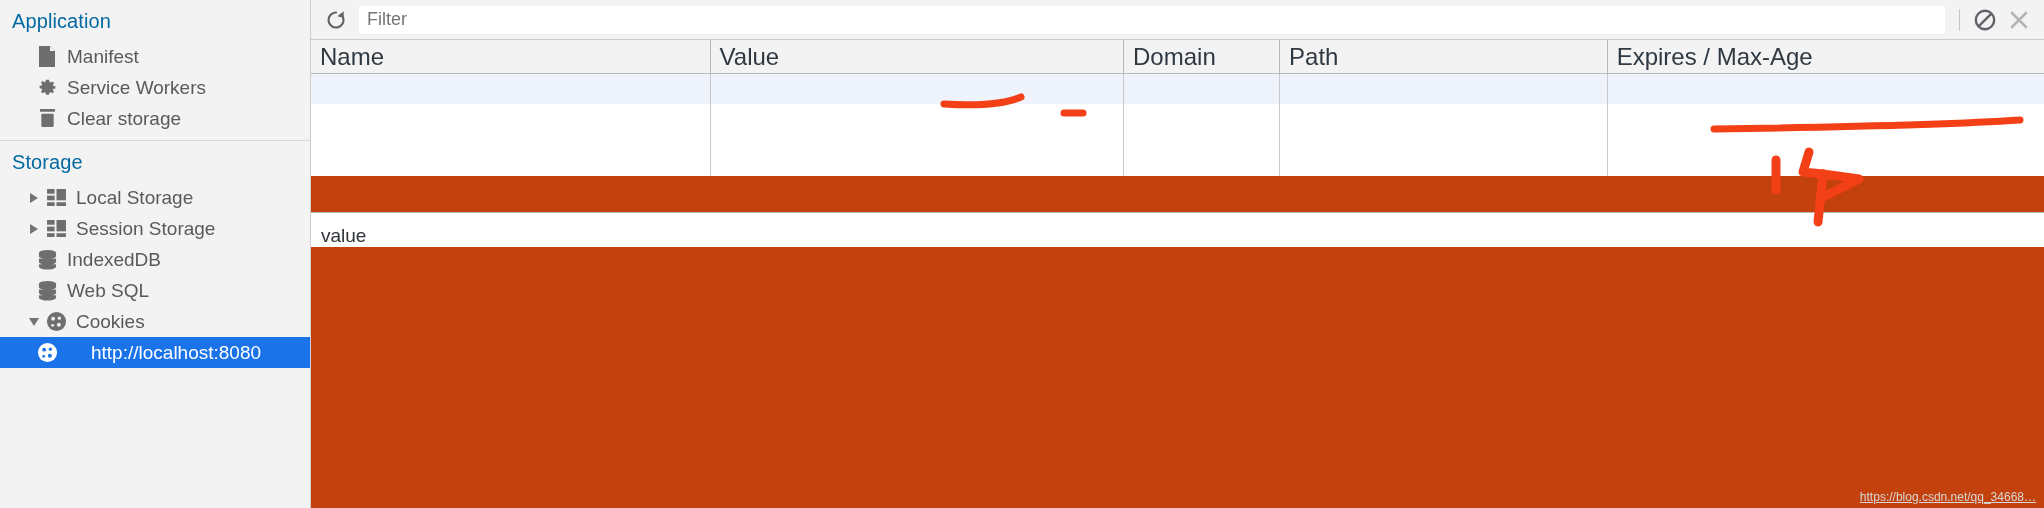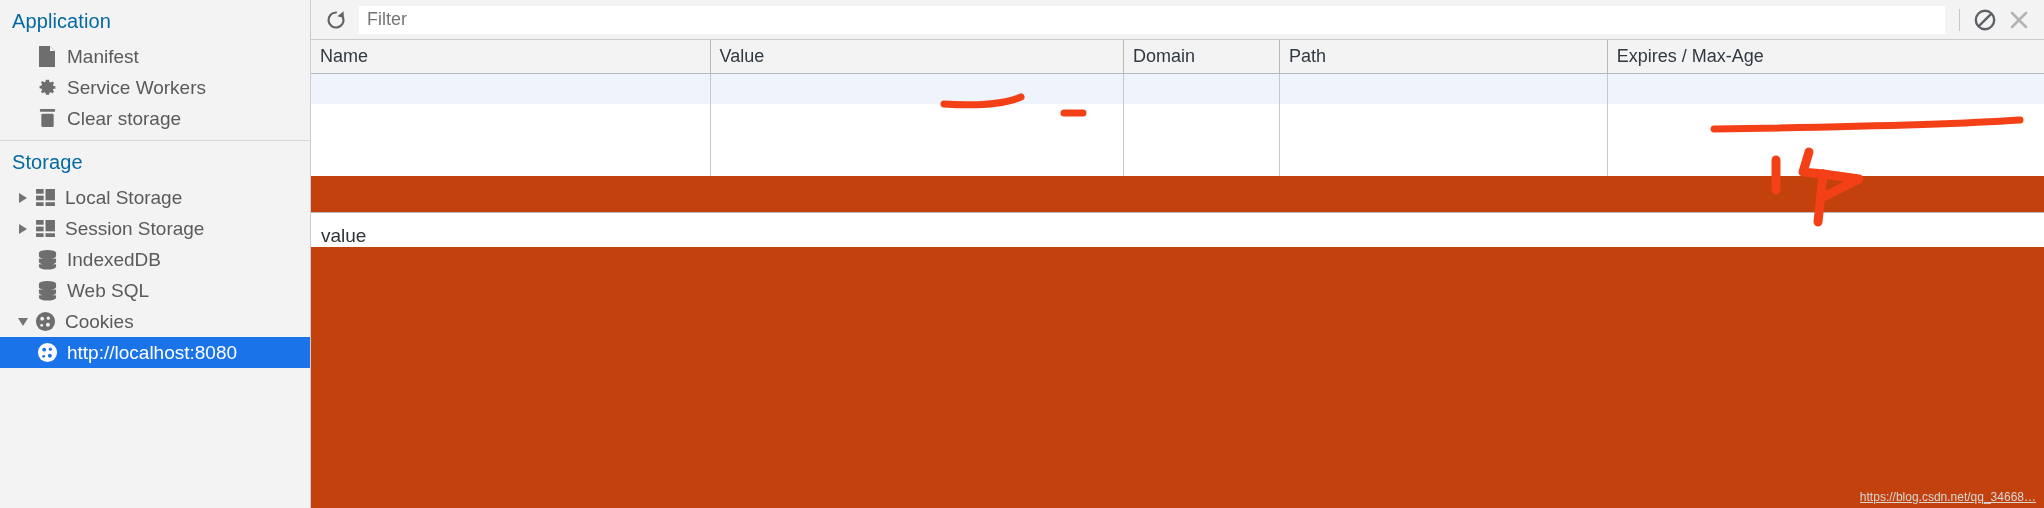--- a/index.html
+++ b/index.html
@@ -49,24 +49,25 @@
     display: flex;
     align-items: center;
     height: 31px;
     padding-left: 12px;
     font-size: 19px;
     color: #5a5a5a;
     white-space: nowrap;
     cursor: default;
   }
   .tree-item.indent1 { padding-left: 36px; }
-  .tree-item.indent-arrow { padding-left: 14px; }
+  .tree-item.indent-arrow { padding-left: 25px; }
   .tree-item.selected {
     background: #1a73e8;
     color: #ffffff;
+    gap: 24px;
   }
   .disclosure {
     width: 18px;
     min-width: 18px;
     display: inline-flex;
     align-items: center;
     justify-content: center;
     margin-right: 2px;
   }
   .disclosure .tri-right {
@@ -150,21 +151,21 @@
     width: 100%;
     border-collapse: collapse;
     table-layout: fixed;
     font-size: 18px;
   }
   table.cookie-grid th {
     background: #f3f3f3;
     text-align: left;
     font-weight: normal;
     color: #303942;
-    font-size: 18px;
+    font-size: 24px;
     height: 33px;
     padding: 0 0 0 9px;
     border-right: 1px solid #b9b9b9;
     border-bottom: 1px solid #b9b9b9;
     white-space: nowrap;
     cursor: pointer;
   }
   table.cookie-grid th:last-child { border-right: none; }
   table.cookie-grid td {
     height: 34px;

